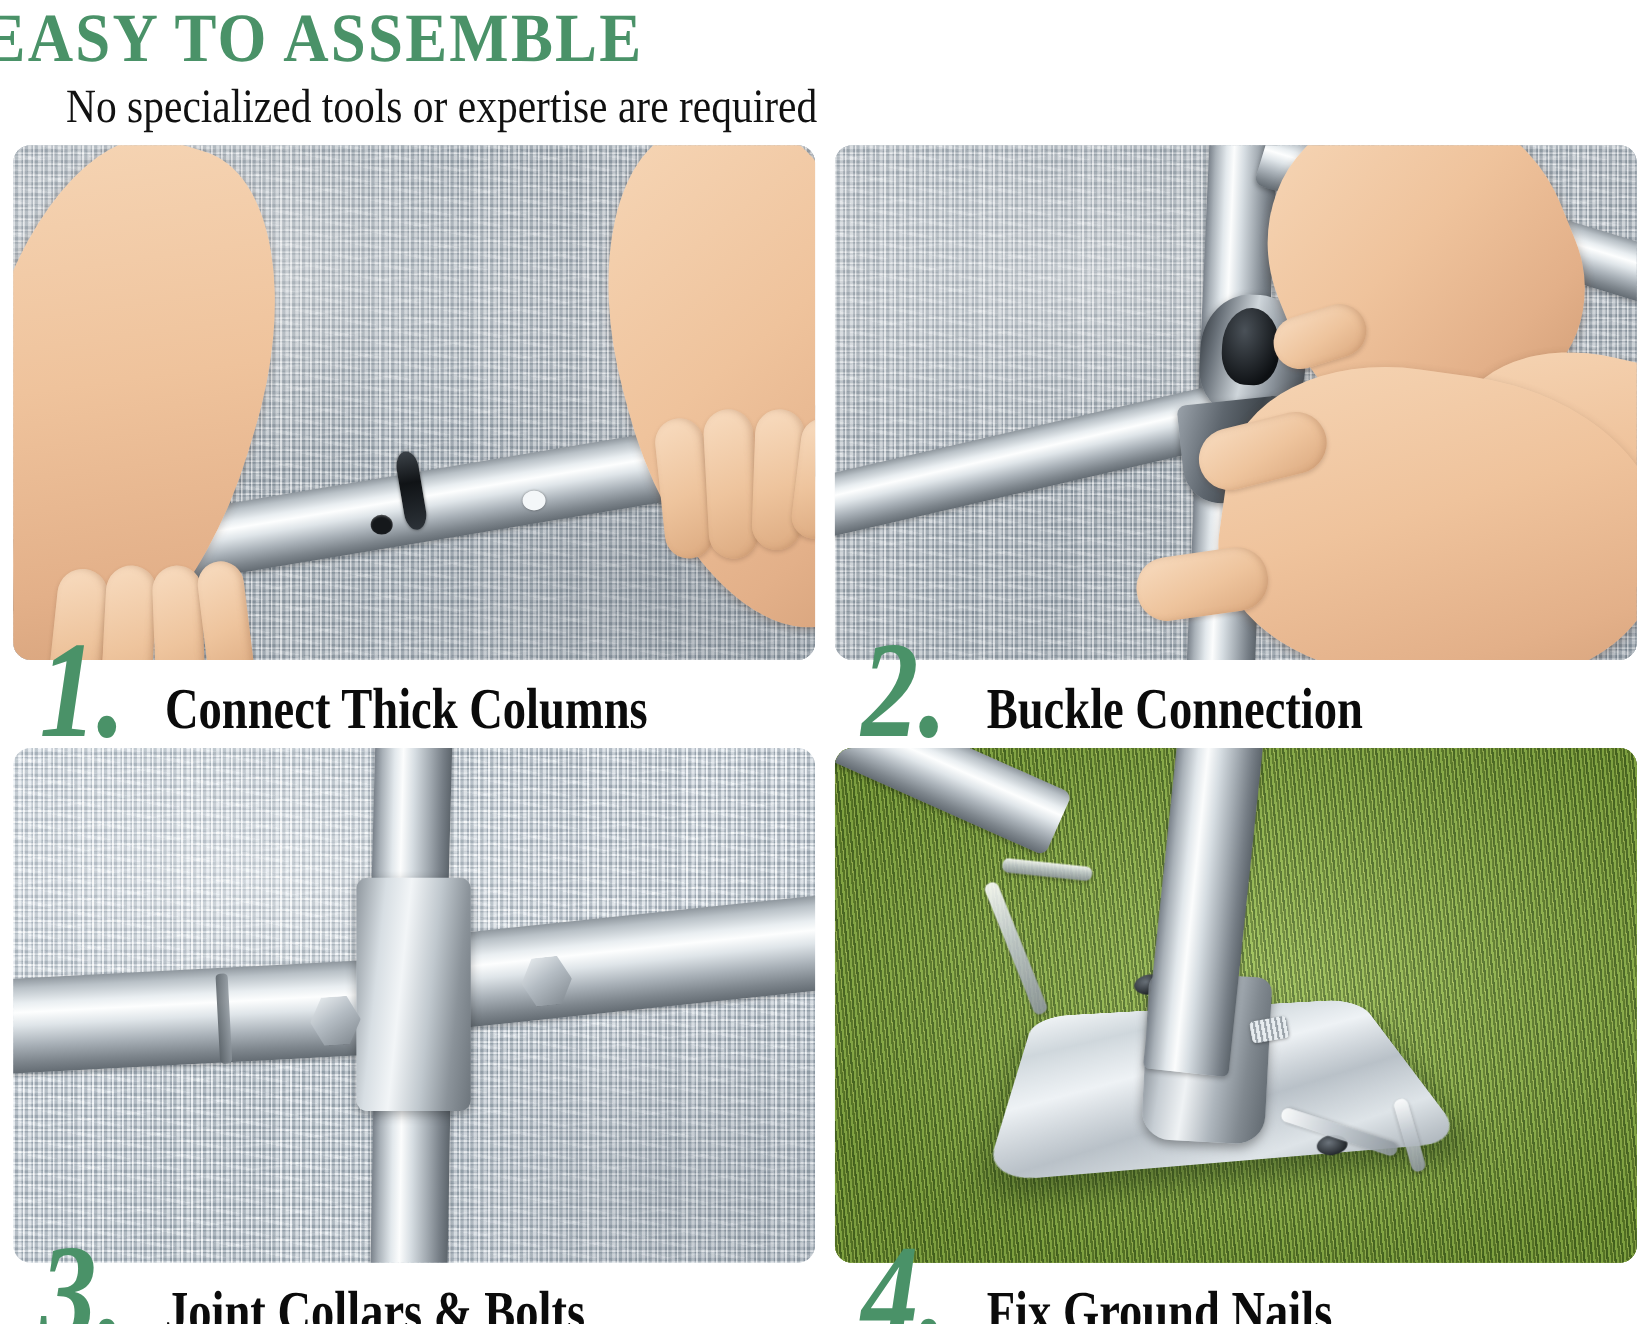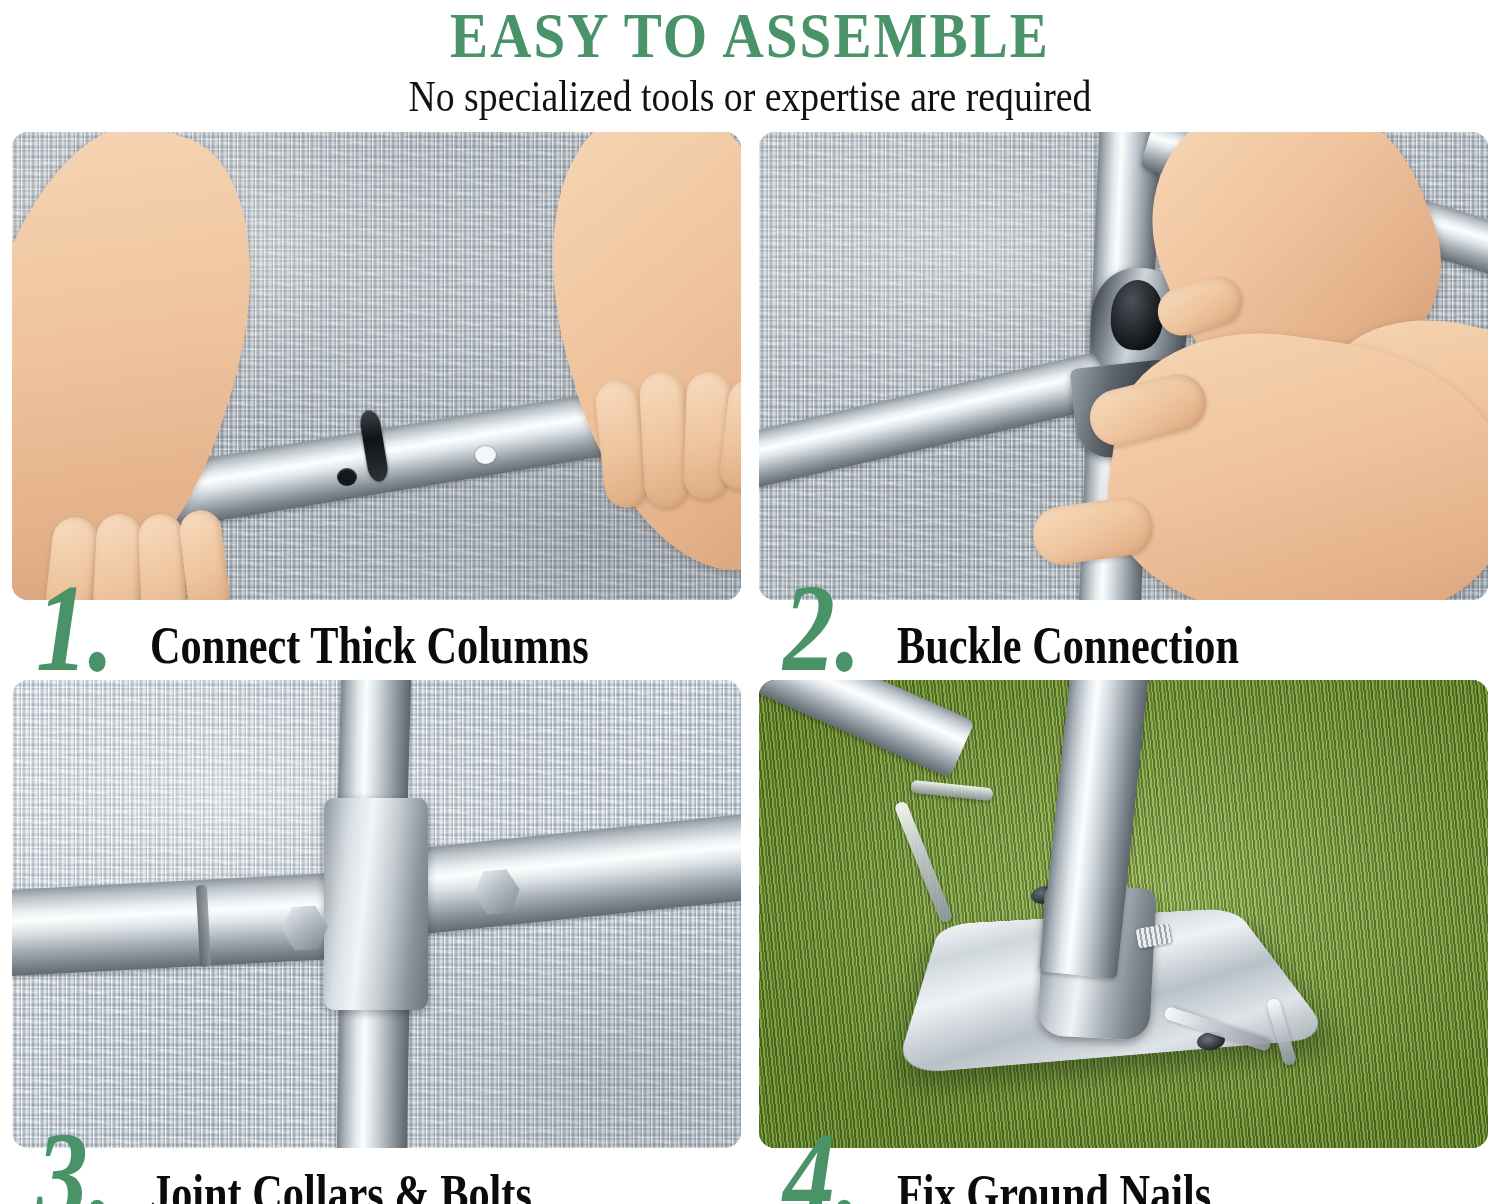--- a/index.html
+++ b/index.html
@@ -10,21 +10,21 @@
     background: #ffffff;
     font-family: "Liberation Serif", serif;
     overflow: hidden;
     position: relative;
   }
 
   
   .header {
     width: 1500px;
     padding-top: 2px;
-    text-align: center;
+    text-align: left;
   }
   .title {
     color: #4a9268;
     font-family: "Liberation Serif", serif;
     font-weight: bold;
     font-size: 56px;
     line-height: 60px;
     letter-spacing: 2px;
     transform: scaleX(1.02) scaleY(1.12);
     transform-origin: center top;

